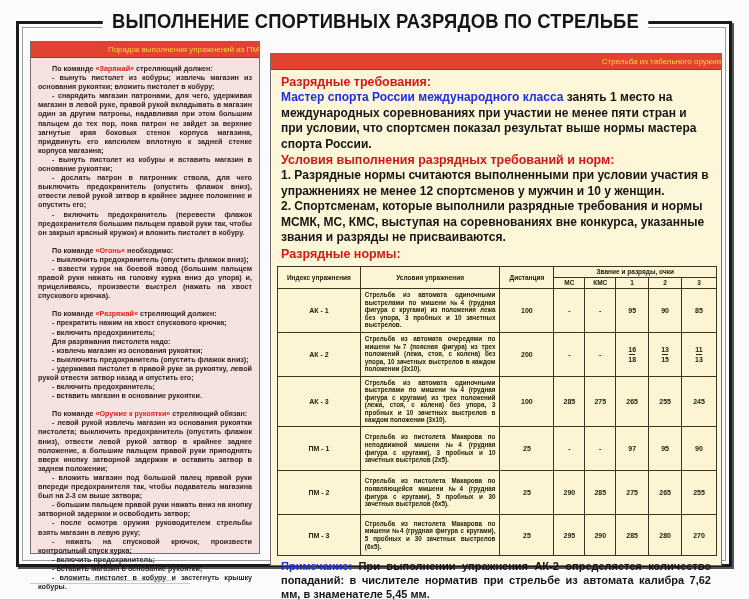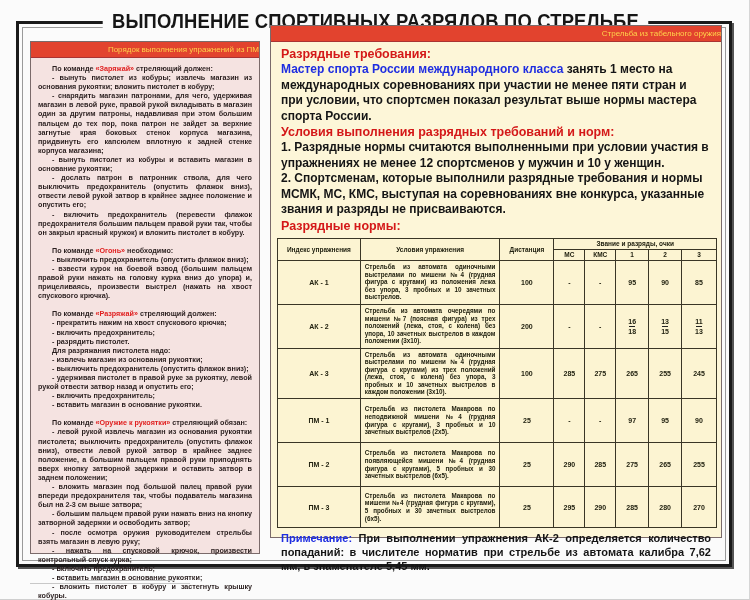--- a/index.html
+++ b/index.html
@@ -49,21 +49,21 @@
       font-size: 7.2px; line-height: 9.1px; font-weight: bold; color: #2a1f1f;
       text-align: justify;
     }
     .left-body p { margin: 0; }
     .left-body .ind { text-indent: 14px; }
     .left-body .cmd { text-indent: 14px; margin-top: 0; }
     .left-body .gap { height: 9px; }
     .red { color: #e02020; }
     
     .right-panel {
-      position: absolute; left: 270px; top: 25px; width: 452px; height: 513px;
+      position: absolute; left: 270px; top: 53px; width: 452px; height: 513px;
       border: 1px solid #7a6a6a;
       background: #fdf6d8;
     }
     .right-body { padding: 4px 10px 0 10px; }
     .rh {
       color: #d41818; font-weight: bold; font-size: 12.5px; line-height: 16px;
     }
     .rt {
       color: #151515; font-weight: bold; font-size: 12px; line-height: 15.5px;
     }
@@ -115,21 +115,20 @@
       <p class="ind">- дослать патрон в патронник ствола, для чего выключить предохранитель (опустить флажок вниз), отвести левой рукой затвор в крайнее заднее положение и опустить его;</p>
       <p class="ind">- включить предохранитель (перевести флажок предохранителя большим пальцем правой руки так, чтобы он закрыл красный кружок) и вложить пистолет в кобуру.</p>
       <div class="gap"></div>
       <p class="cmd"><span>По команде </span><span class="red">«Огонь»</span><span> необходимо:</span></p>
       <p class="ind">- выключить предохранитель (опустить флажок вниз);</p>
       <p class="ind">- взвести курок на боевой взвод (большим пальцем правой руки нажать на головку курка вниз до упора)  и, прицеливаясь, произвести выстрел (нажать на хвост спускового крючка).</p>
       <div class="gap"></div>
       <p class="cmd"><span>По команде </span><span class="red">«Разряжай»</span><span> стреляющий должен:</span></p>
       <p class="ind">- прекратить нажим на хвост спускового крючка;</p>
       <p class="ind">- включить предохранитель;</p>
-      <p class="ind">- разрядить пистолет.</p>
       <p class="cmd">Для разряжания пистолета надо:</p>
       <p class="ind">- извлечь магазин из основания рукоятки;</p>
       <p class="ind">- выключить предохранитель (опустить флажок вниз);</p>
       <p class="ind">- удерживая пистолет в правой руке за рукоятку, левой рукой отвести затвор назад и опустить его;</p>
       <p class="ind">- включить предохранитель;</p>
       <p class="ind">- вставить магазин в основание рукоятки.</p>
       <div class="gap"></div>
       <p class="cmd"><span>По команде </span><span class="red">«Оружие к рукоятки»</span><span> стреляющий обязан:</span></p>
       <p class="ind">- левой рукой извлечь магазин из основания рукоятки пистолета; выключить предохранитель (опустить флажок вниз), отвести левой рукой затвор в крайнее заднее положение, а большим пальцем правой руки приподнять вверх кнопку затворной задержки и оставить затвор в заднем положении;</p>
       <p class="ind">- вложить магазин под большой палец правой руки впереди предохранителя так, чтобы подаватель магазина был на 2-3 см выше затвора;</p>

